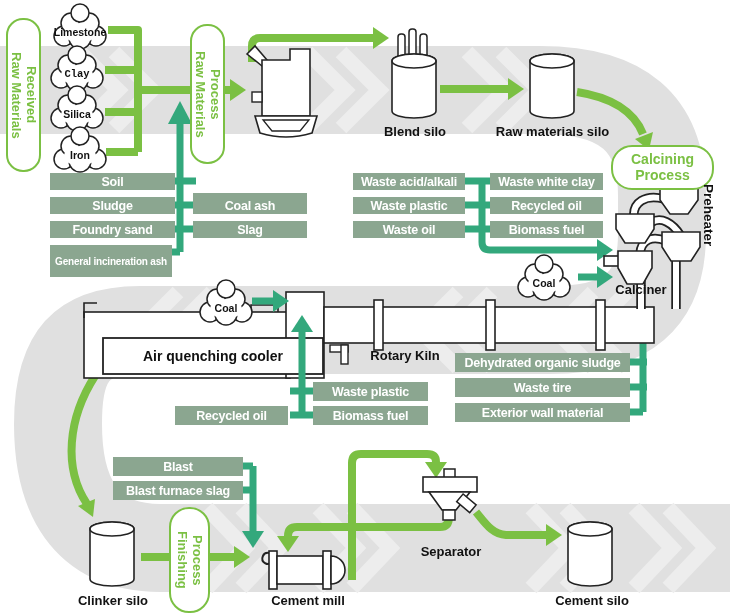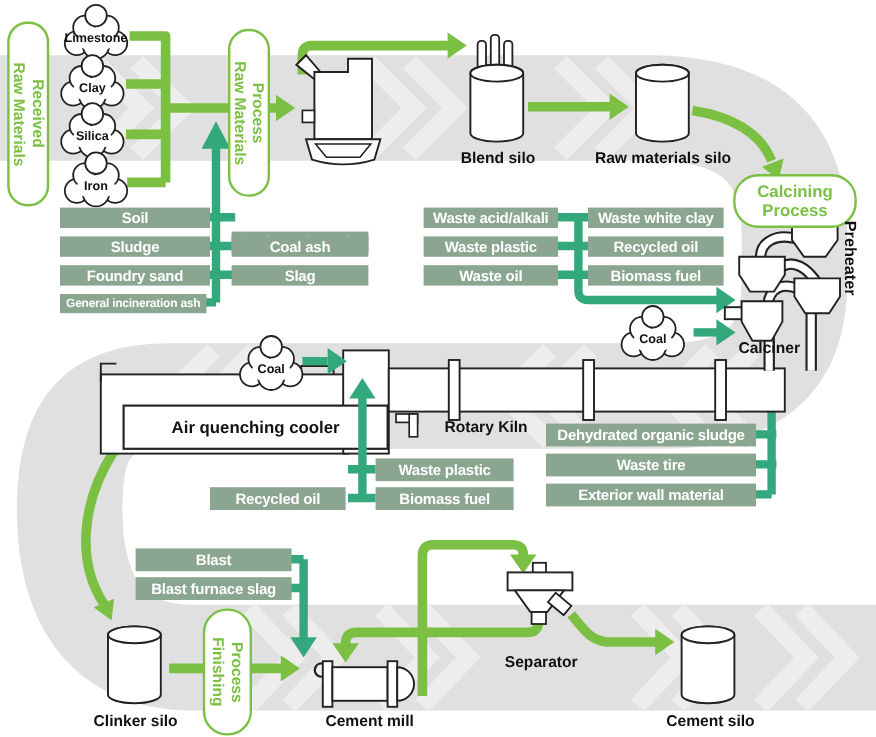--- a/index.html
+++ b/index.html
@@ -203,30 +203,30 @@
       </div>
   </div>
   <div class="pill" style="left:169px;top:507px;width:37px;height:102px;border-radius:20px;">
     <div class="vtext">
         <span>Finishing</span>
         <span>Process</span>
       </div>
   </div>
 
   <div class="cloud-lbl" style="left:50px;top:26px;width:60px;">Limestone</div>
-  <div class="cloud-lbl" style="left:47px;top:68px;width:60px;">Clay</div>
+  <div class="cloud-lbl" style="left:47px;top:68px;width:60px;font-family:Liberation Mono, monospace;">Clay</div>
   <div class="cloud-lbl" style="left:47px;top:108px;width:60px;">Silica</div>
   <div class="cloud-lbl" style="left:50px;top:149px;width:60px;">Iron</div>
   <div class="cloud-lbl" style="left:196px;top:302px;width:60px;">Coal</div>
   <div class="cloud-lbl" style="left:514px;top:277px;width:60px;">Coal</div>
 
   <div class="mbox" style="left:50px;top:173px;width:125px;height:17px;">Soil</div>
   <div class="mbox" style="left:50px;top:197px;width:125px;height:17px;">Sludge</div>
   <div class="mbox" style="left:50px;top:221px;width:125px;height:17px;">Foundry sand</div>
-  <div class="mbox small" style="left:50px;top:245px;width:122px;height:16px;">General incineration ash</div>
+  <div class="mbox small" style="left:50px;top:245px;width:122px;height:32px;">General incineration ash</div>
   <div class="mbox" style="left:193px;top:173px;width:114px;height:17px;margin-top:20px;">Incineration ash</div>
   <div class="mbox" style="left:193px;top:197px;width:114px;height:17px;">Coal ash</div>
   <div class="mbox" style="left:193px;top:221px;width:114px;height:17px;">Slag</div>
 
   <div class="mbox" style="left:353px;top:173px;width:112px;height:17px;">Waste acid/alkali</div>
   <div class="mbox" style="left:353px;top:197px;width:112px;height:17px;">Waste plastic</div>
   <div class="mbox" style="left:353px;top:221px;width:112px;height:17px;">Waste oil</div>
   <div class="mbox" style="left:490px;top:173px;width:113px;height:17px;">Waste white clay</div>
   <div class="mbox" style="left:490px;top:197px;width:113px;height:17px;">Recycled oil</div>
   <div class="mbox" style="left:490px;top:221px;width:113px;height:17px;">Biomass fuel</div>

